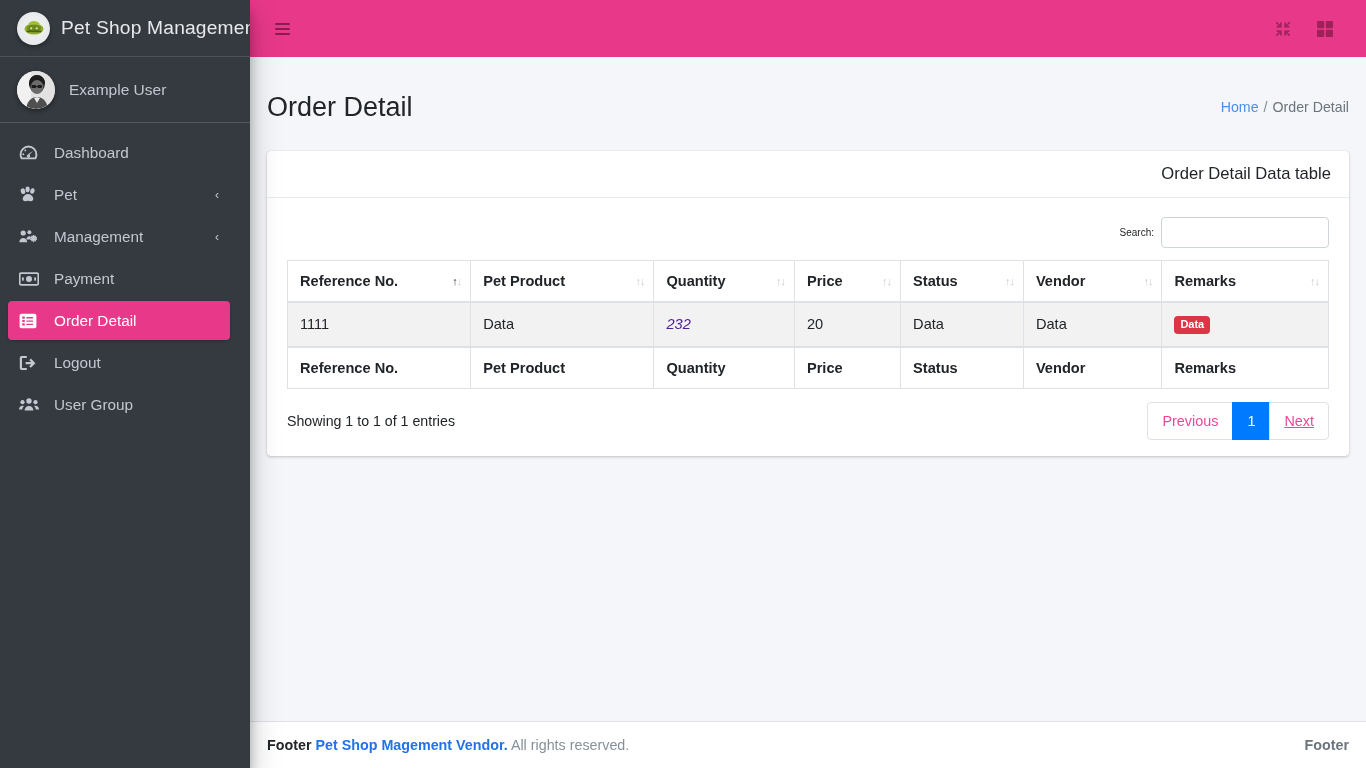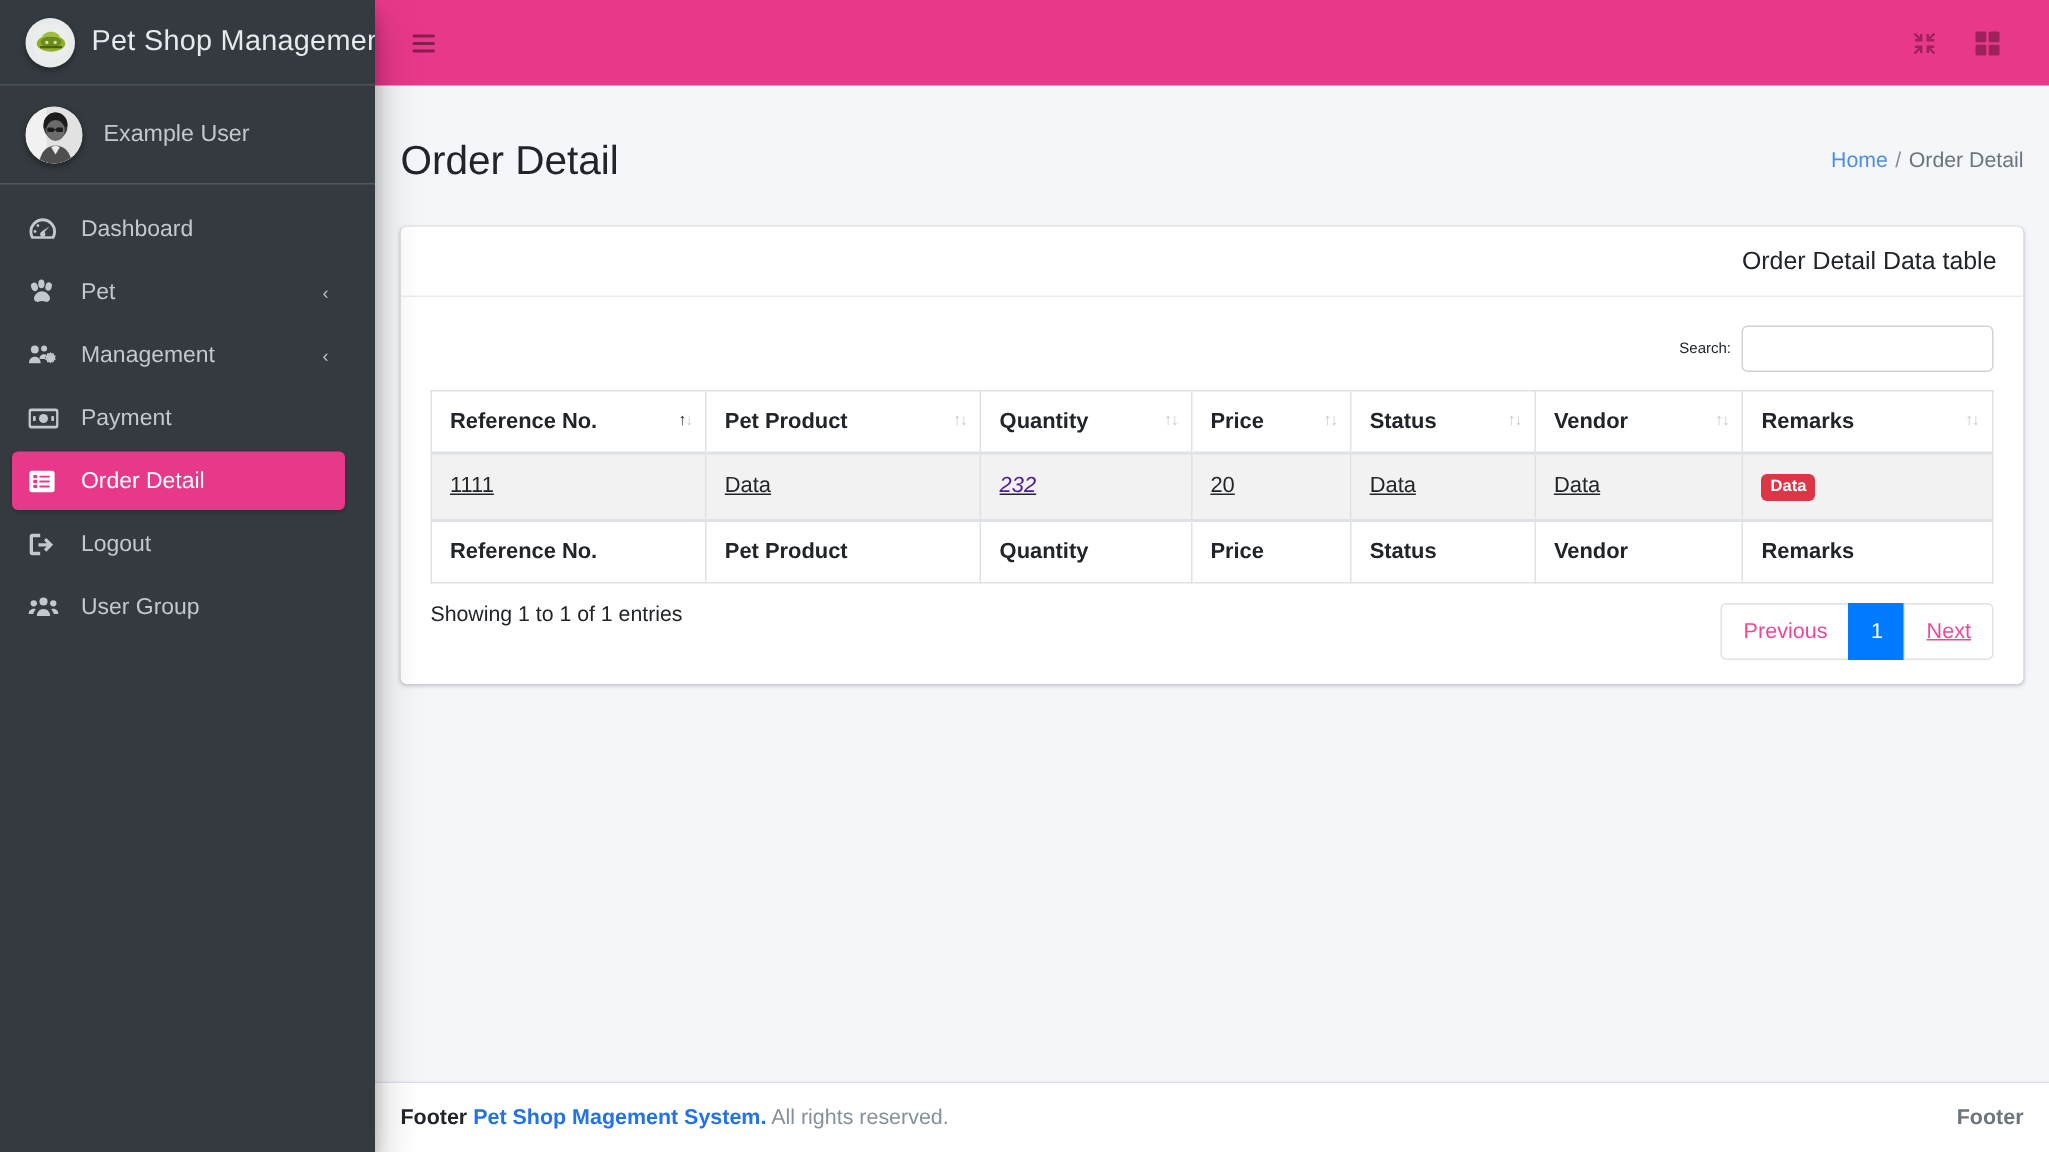--- a/index.html
+++ b/index.html
@@ -135,38 +135,38 @@
     border: 1px solid #dee2e6; padding: 12px 12px;
     font-size: 14.6px; color: #212529; vertical-align: middle;
     text-align: left;
   }
   table.dtable thead th {
     font-weight: bold; border-bottom-width: 2px;
     position: relative; padding-right: 26px; cursor: pointer;
     white-space: nowrap;
   }
   table.dtable tfoot th { font-weight: bold; border-top-width: 2px; white-space: nowrap; }
-  tbody tr.odd td { background: #f2f2f2; text-decoration: underline; }
+  tbody tr.odd td { background: #f2f2f2; }
 
   .sort-ico {
     position: absolute; right: 9px; top: 50%; transform: translateY(-50%);
     font-size: 11px; line-height: 1; letter-spacing: -1px;
     color: #c8ccd0; white-space: nowrap;
   }
   .sort-ico .up.active { color: #2f3337; }
 
   .cell-link { color: #4c1d95; font-style: italic; text-decoration: none; cursor: pointer; }
 
   .badge-danger {
     display: inline-block; background: #dc3545; color: #fff;
     font-size: 11px; font-weight: bold; padding: 3px 6px 4px 6px;
     border-radius: 4px; line-height: 1;
   }
 
-  .dt-bottom { display: flex; align-items: flex-start; padding: 13px 0 2px 0; }
+  .dt-bottom { display: flex; align-items: center; padding: 13px 0 2px 0; }
   .dt-info { font-size: 14.2px; color: #212529; }
   .pagination { margin-left: auto; display: flex; }
   .page-btn {
     border: 1px solid #dee2e6; background: #fff; color: #ec4899;
     font-size: 14.4px; padding: 8px 14px; cursor: pointer;
     margin-left: -1px; font-family: "Liberation Sans", sans-serif;
     line-height: 1.4;
   }
   .page-btn:first-child { border-radius: 4px 0 0 4px; margin-left: 0; }
   .page-btn:last-child { border-radius: 0 4px 4px 0; text-decoration: underline; }
@@ -456,20 +456,20 @@
             </div>
           </div>
 
         </div>
       </div>
     </div>
 
     <div class="footer">
       <div>
         <b>Footer</b>
-        <a class="brandlink">Pet Shop Magement System.</a>
+        <a class="brandlink">Pet Shop Magement Vendor.</a>
         <span>All rights reserved.</span>
       </div>
       <div class="footer-right">Footer</div>
     </div>
 
   </div>
 </div>
 
 </body></html>

